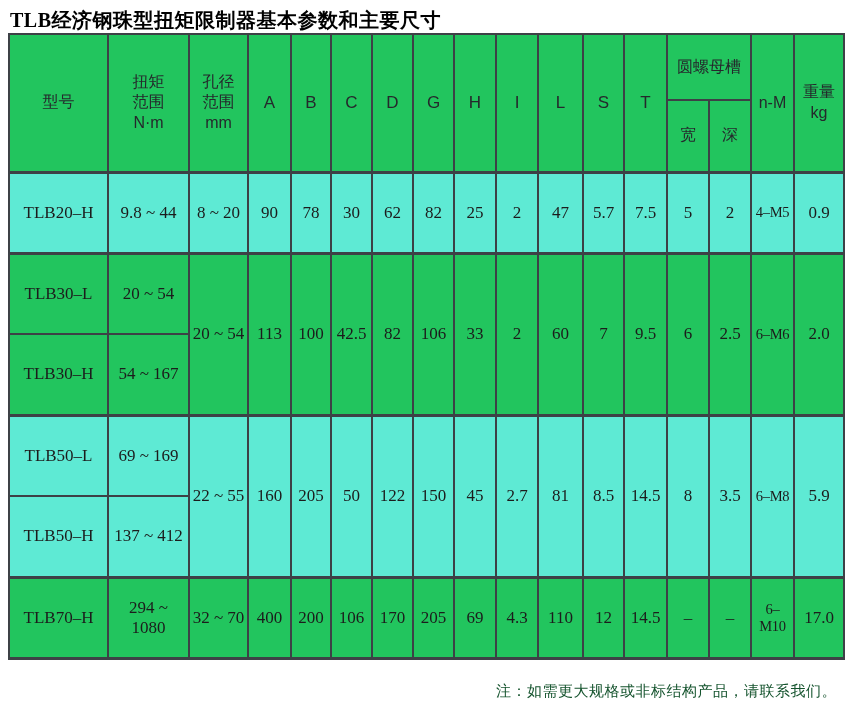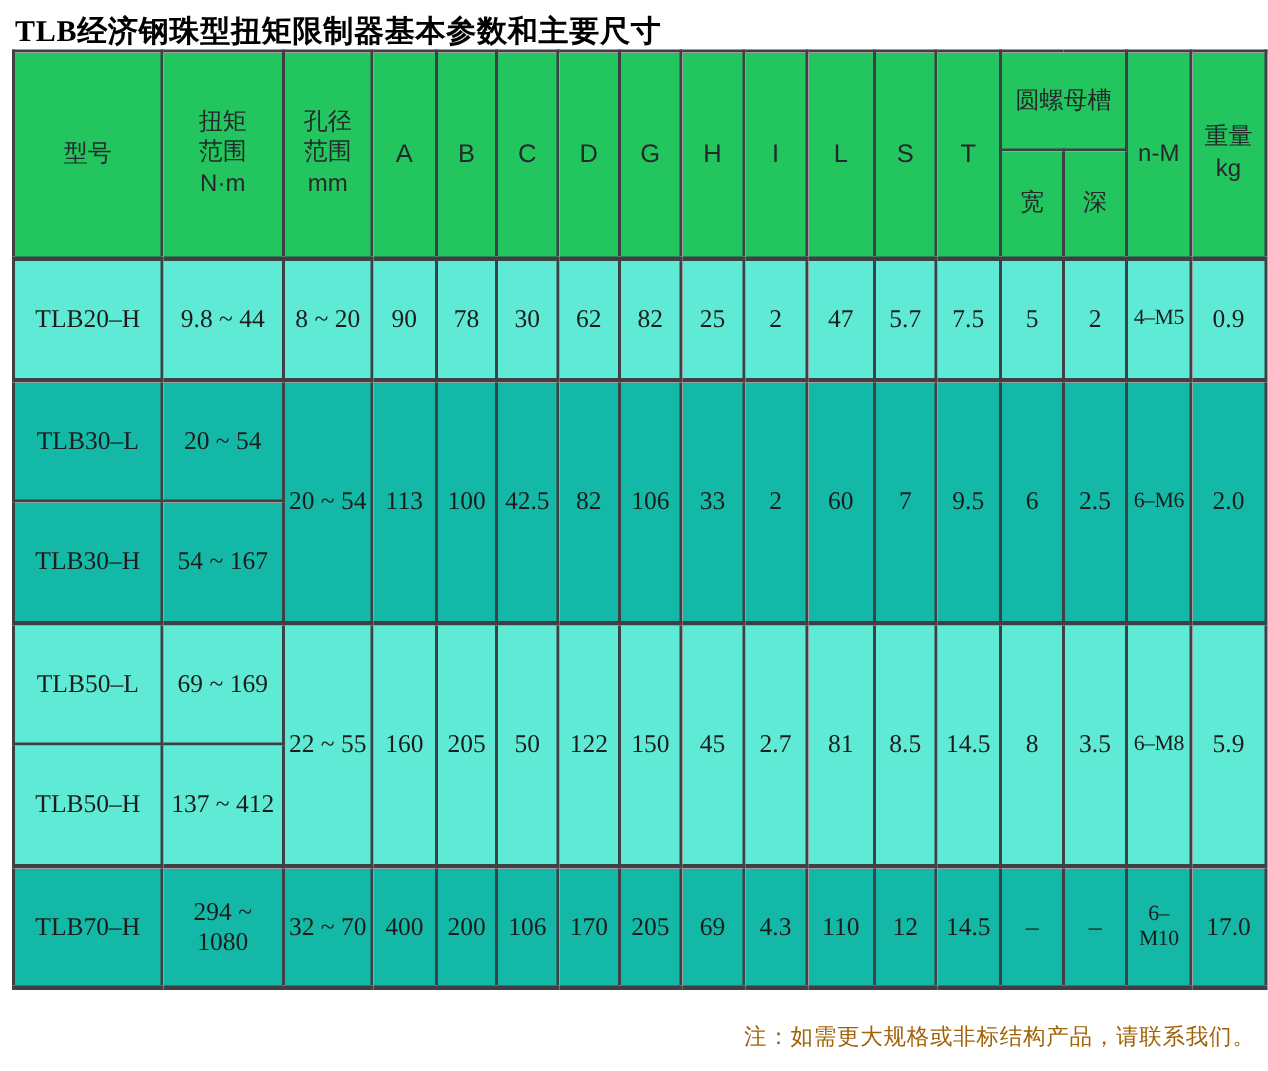--- a/index.html
+++ b/index.html
@@ -50,35 +50,35 @@
     color: #25282c;
   }
   .spec thead th.dim { font-size: 17px; }
   .pre { white-space: pre-line; line-height: 1.3; }
 
   .spec tbody td {
     font-family: "Liberation Serif", serif;
     font-size: 17px;
   }
   .spec td.nm { font-size: 14.5px; letter-spacing: -0.3px; }
-  tr.g-blue > td { background: #14b8a6; }
+  tr.g-blue > td { background: #22c55e; }
   tr.g-white > td { background: #5eead4; }
 
   
   .hrow1 { height: 66px; }
   .hrow2 { height: 72px; }
   .drow  { height: 81px; }
 
   .note {
     position: absolute;
     right: 8px;
     top: 682px;
     font-family: "Liberation Serif", serif;
     font-size: 15px;
-    color: #a16207;
+    color: #14532d;
     letter-spacing: 0.5px;
   }
 </style>
 </head>
 <body>
 
 <div class="page">
   <h1 class="title">TLB经济钢珠型扭矩限制器基本参数和主要尺寸</h1>
 
   <table class="spec">

